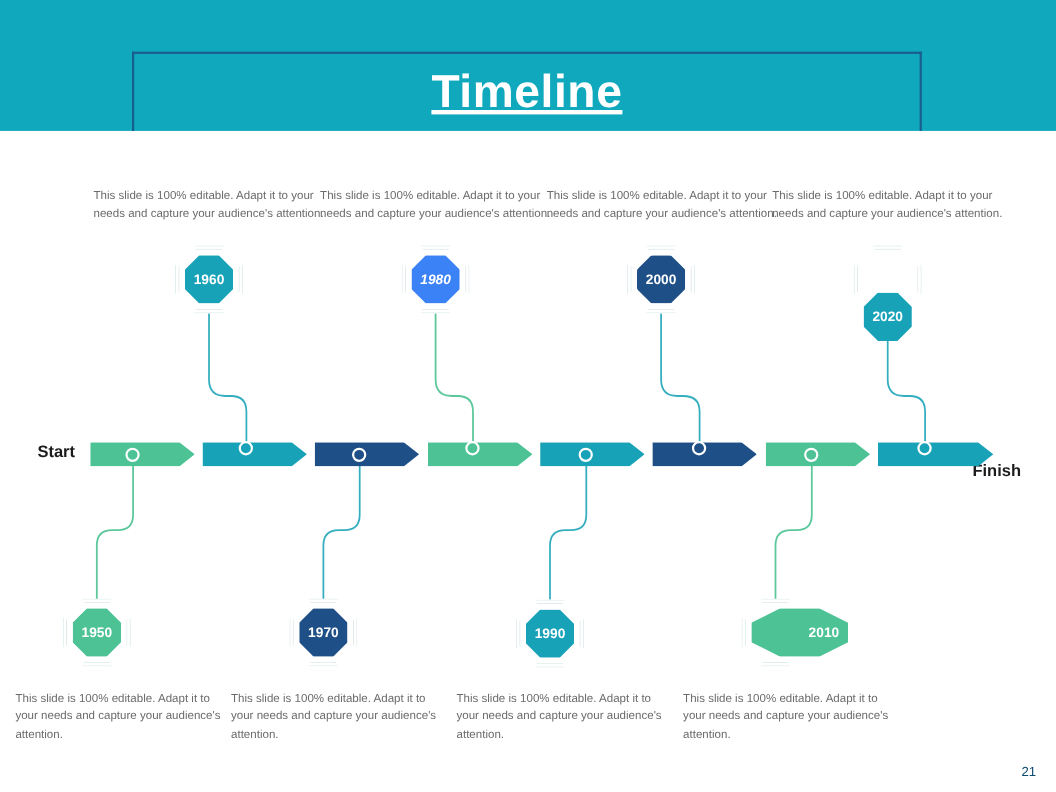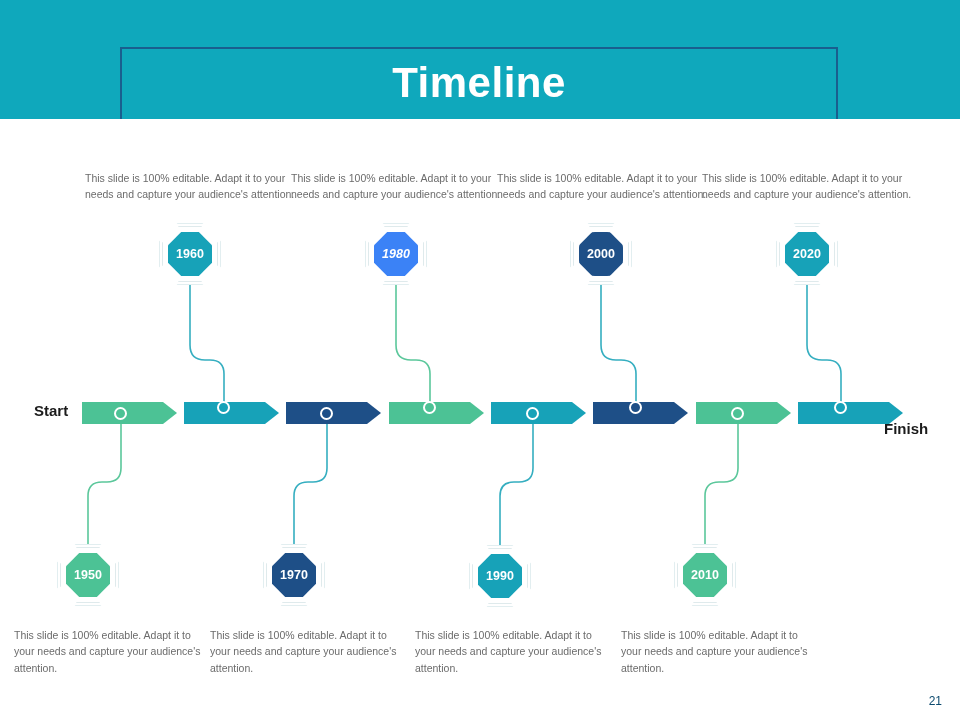--- a/index.html
+++ b/index.html
@@ -23,20 +23,21 @@
     border-bottom:none;
     box-sizing:border-box;
   }
   .title-text{
     position:absolute;left:120px;top:52px;width:718px;height:62px;
     display:flex;align-items:center;justify-content:center;
     color:#ffffff;
     font-size:42px;font-weight:bold;
     letter-spacing:0.5px;
     line-height:1;
+    text-decoration:underline;
   }
 
   
   .desc{
     position:absolute;
     font-size:10.5px;
     color:#6b6b6b;
     line-height:1.55;
     margin-top:12px;
   }
@@ -126,21 +127,21 @@
     <div class="oct-inner" style="background:#3b82f6;font-style:italic;">1980</div>
   </div>
   <div class="oct-wrap" style="left:570px;top:223px;">
     <div class="oct-outer"></div>
     <div class="oct-ring"></div>
     <div class="oct-inner" style="background:#1E4F87;border-radius:16px;">2000</div>
   </div>
   <div class="oct-wrap" style="left:776px;top:223px;">
     <div class="oct-outer"></div>
     <div class="oct-ring"></div>
-    <div class="oct-inner" style="background:#17A2B8;">2020</div>
+    <div class="oct-inner" style="background:#17A2B8;margin-top:34px;">2020</div>
   </div>
 
   <div class="edge-label" style="left:34px;top:402px;">Start</div>
   <div class="edge-label" style="left:884px;top:420px;">Finish</div>
 
   <div class="arrow" style="left:82px;top:402px;width:95px;background:#4CC295;"></div>
   <div class="arrow" style="left:184px;top:402px;width:95px;background:#17A2B8;"></div>
   <div class="arrow" style="left:286px;top:402px;width:95px;background:#1E4F87;"></div>
   <div class="arrow" style="left:389px;top:402px;width:95px;background:#4CC295;"></div>
   <div class="arrow" style="left:491px;top:402px;width:95px;background:#17A2B8;"></div>
@@ -168,21 +169,21 @@
     <div class="oct-inner" style="background:#1E4F87;">1970</div>
   </div>
   <div class="oct-wrap" style="left:469px;top:545px;">
     <div class="oct-outer"></div>
     <div class="oct-ring"></div>
     <div class="oct-inner" style="background:#17A2B8;">1990</div>
   </div>
   <div class="oct-wrap" style="left:674px;top:544px;">
     <div class="oct-outer"></div>
     <div class="oct-ring"></div>
-    <div class="oct-inner" style="background:#4CC295;">2010</div>
+    <div class="oct-inner" style="background:#4CC295;padding-left:44px;">2010</div>
   </div>
 
   <div class="desc" style="left:14px;top:615px;width:195px;">This slide is 100% editable. Adapt it to your needs and capture your audience's attention.</div>
   <div class="desc" style="left:210px;top:615px;width:195px;">This slide is 100% editable. Adapt it to your needs and capture your audience's attention.</div>
   <div class="desc" style="left:415px;top:615px;width:195px;">This slide is 100% editable. Adapt it to your needs and capture your audience's attention.</div>
   <div class="desc" style="left:621px;top:615px;width:195px;">This slide is 100% editable. Adapt it to your needs and capture your audience's attention.</div>
 
   <div class="page-num">21</div>
 
 </div>

